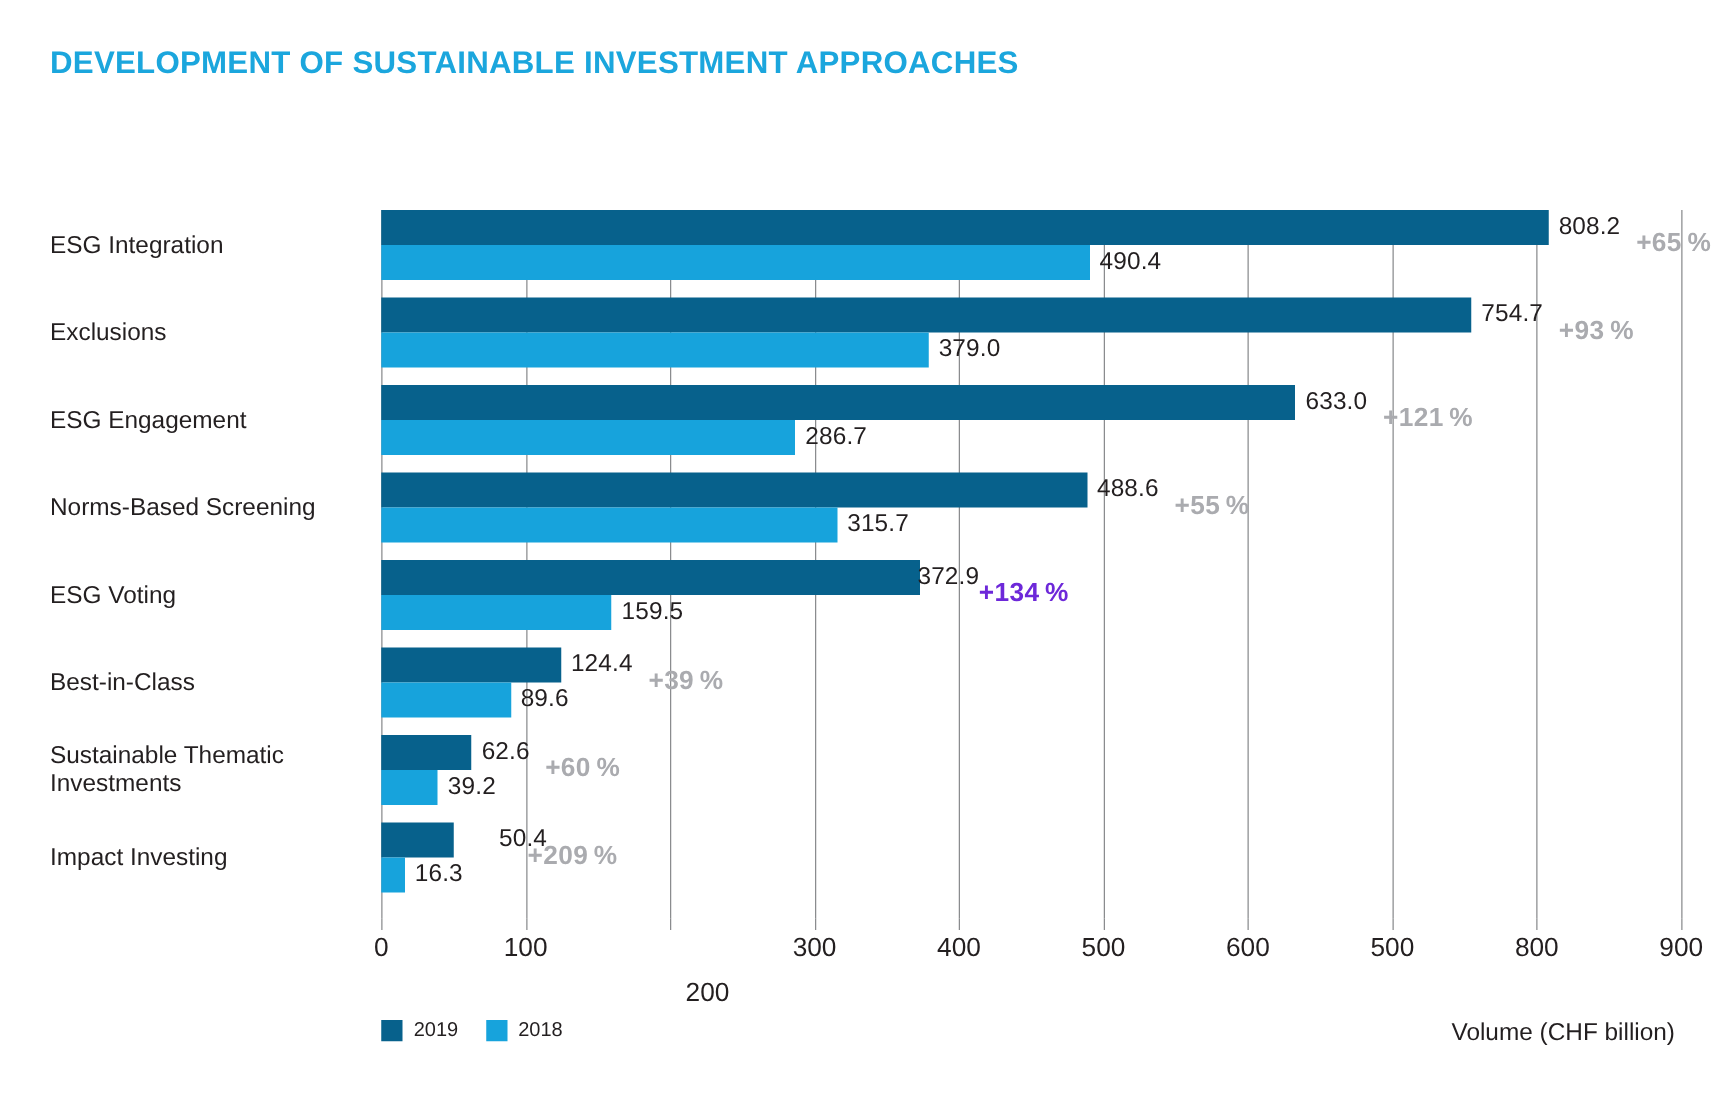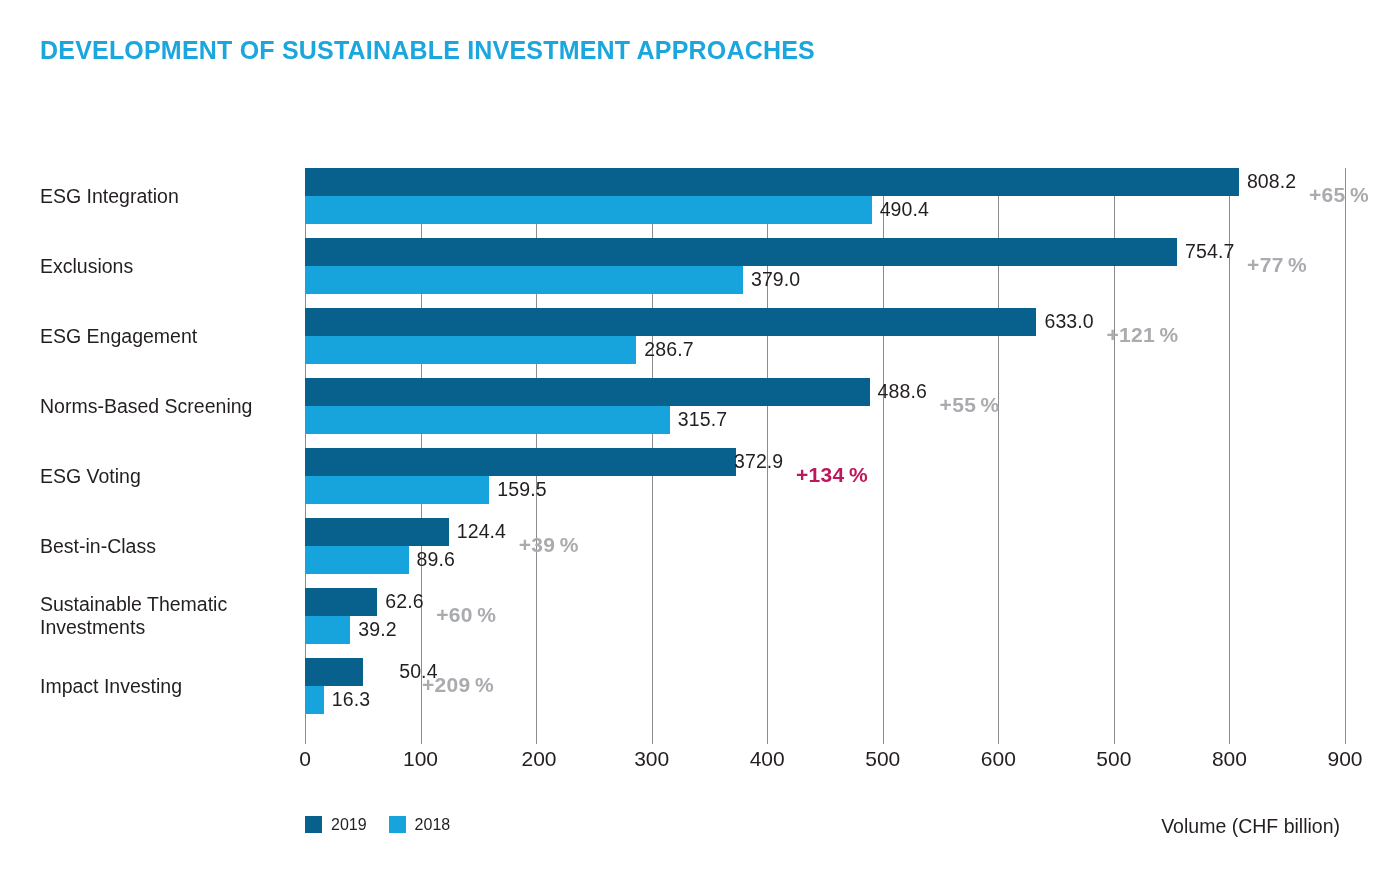--- a/index.html
+++ b/index.html
@@ -204,42 +204,42 @@
         <div class="bar bar-2018" style="width: 566.684px; background: rgb(23, 163, 220);"></div>
         <div class="bar-value val-2019" style="left: 941.92px;">808.2</div>
         <div class="bar-value val-2018" style="left: 574.684px;">490.4</div>
         <div class="growth-label" style="left: 1003.92px; color: rgb(170, 171, 175);">+65 %</div>
       </div>
       <div class="cat-row" style="top: 70px; height: 56px;">
         <div class="bar bar-2019" style="width: 872.098px; background: rgb(7, 97, 140);"></div>
         <div class="bar bar-2018" style="width: 437.956px; background: rgb(23, 163, 220);"></div>
         <div class="bar-value val-2019" style="left: 880.098px;">754.7</div>
         <div class="bar-value val-2018" style="left: 445.956px;">379.0</div>
-        <div class="growth-label" style="left: 942.098px; color: rgb(170, 171, 175);">+77 %</div>
+        <div class="growth-label" style="left: 942.098px; color: rgb(170, 171, 175);">+93 %</div>
       </div>
       <div class="cat-row" style="top: 140px; height: 56px;">
         <div class="bar bar-2019" style="width: 731.467px; background: rgb(7, 97, 140);"></div>
         <div class="bar bar-2018" style="width: 331.298px; background: rgb(23, 163, 220);"></div>
         <div class="bar-value val-2019" style="left: 739.467px;">633.0</div>
         <div class="bar-value val-2018" style="left: 339.298px;">286.7</div>
         <div class="growth-label" style="left: 801.467px; color: rgb(170, 171, 175);">+121 %</div>
       </div>
       <div class="cat-row" style="top: 210px; height: 56px;">
         <div class="bar bar-2019" style="width: 564.604px; background: rgb(7, 97, 140);"></div>
         <div class="bar bar-2018" style="width: 364.809px; background: rgb(23, 163, 220);"></div>
         <div class="bar-value val-2019" style="left: 572.604px;">488.6</div>
         <div class="bar-value val-2018" style="left: 372.809px;">315.7</div>
         <div class="growth-label" style="left: 634.604px; color: rgb(170, 171, 175);">+55 %</div>
       </div>
       <div class="cat-row" style="top: 280px; height: 56px;">
         <div class="bar bar-2019" style="width: 430.907px; background: rgb(7, 97, 140);"></div>
         <div class="bar bar-2018" style="width: 184.311px; background: rgb(23, 163, 220);"></div>
         <div class="bar-value val-2019" style="left: 429px;">372.9</div>
         <div class="bar-value val-2018" style="left: 192.311px;">159.5</div>
-        <div class="growth-label" style="left: 491px; color: #be185d;">+134 %</div>
+        <div class="growth-label" style="left: 478px; color: #6d28d9;">+134 %</div>
       </div>
       <div class="cat-row" style="top: 350px; height: 56px;">
         <div class="bar bar-2019" style="width: 143.751px; background: rgb(7, 97, 140);"></div>
         <div class="bar bar-2018" style="width: 103.538px; background: rgb(23, 163, 220);"></div>
         <div class="bar-value val-2019" style="left: 151.751px;">124.4</div>
         <div class="bar-value val-2018" style="left: 111.538px;">89.6</div>
         <div class="growth-label" style="left: 213.751px; color: rgb(170, 171, 175);">+39 %</div>
       </div>
       <div class="cat-row" style="top: 420px; height: 56px;">
         <div class="bar bar-2019" style="width: 72.3378px; background: rgb(7, 97, 140);"></div>
@@ -254,21 +254,21 @@
         <div class="bar-value val-2019" style="left: 66.24px; margin-left: 28px;">50.4</div>
         <div class="bar-value val-2018" style="left: 26.8356px;">16.3</div>
         <div class="growth-label" style="left: 117.04px; color: rgb(170, 171, 175);">+209 %</div>
       </div>
     </div>
 </div>
 
 <div id="ticks">
     <div class="axis-tick-label" style="left: 305px;">0</div>
     <div class="axis-tick-label" style="left: 420.556px;">100</div>
-    <div class="axis-tick-label" style="left: 539px;">200</div>
+    <div class="axis-tick-label" style="left: 566px; margin-top: 36px;">200</div>
     <div class="axis-tick-label" style="left: 651.667px;">300</div>
     <div class="axis-tick-label" style="left: 767.222px;">400</div>
     <div class="axis-tick-label" style="left: 882.778px;">500</div>
     <div class="axis-tick-label" style="left: 998.333px;">600</div>
     <div class="axis-tick-label" style="left: 1113.89px;">500</div>
     <div class="axis-tick-label" style="left: 1229.44px;">800</div>
     <div class="axis-tick-label" style="left: 1345px;">900</div>
   </div>
 
 <div id="legend">

